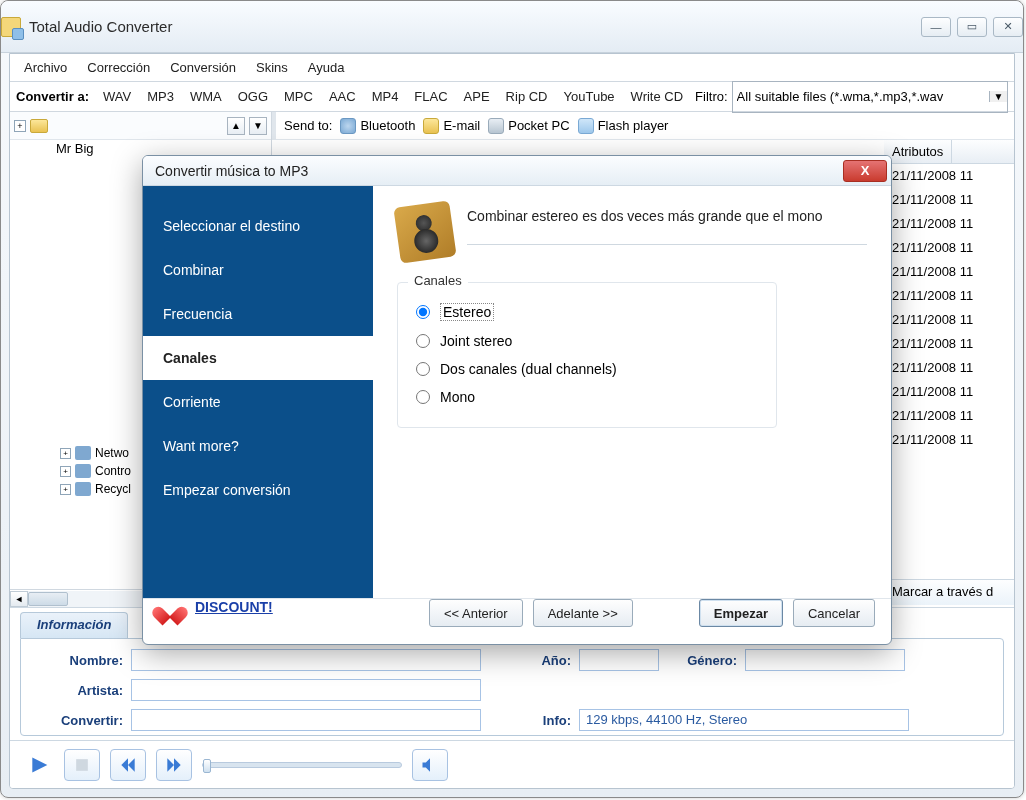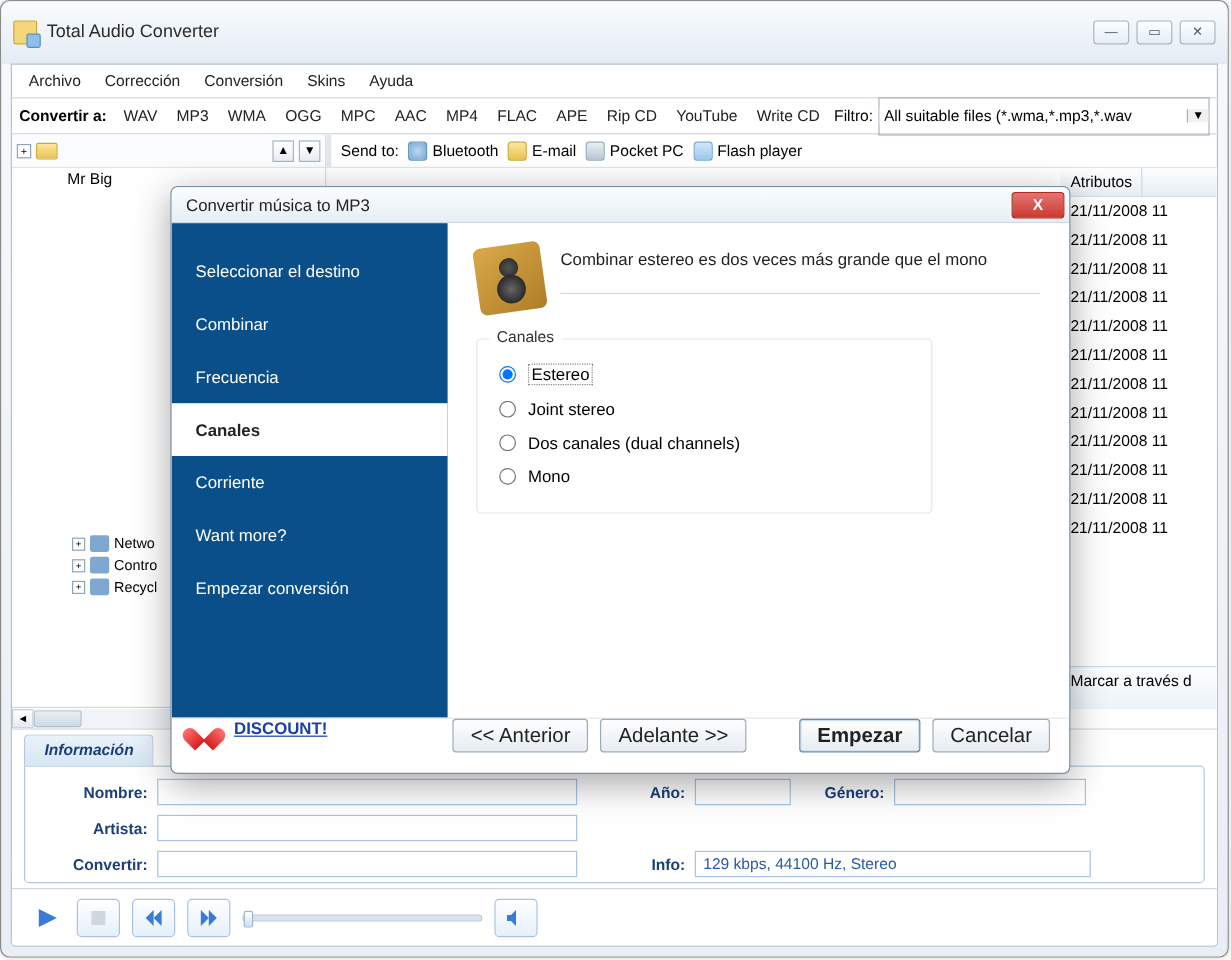--- a/index.html
+++ b/index.html
@@ -1,21 +1,21 @@
 <!DOCTYPE html>
 <html><head>
 <meta charset="utf-8">
 <style>
 * { margin: 0; padding: 0; box-sizing: border-box; font-family: "Segoe UI", Tahoma, sans-serif; }
 body { background: #fff; width: 1026px; height: 800px; overflow: hidden; position: relative; }
 
 
 .mainwin { width: 1024px; height: 798px; border: 1px solid #8a8a8a; border-radius: 8px; background: linear-gradient(#f6f9fc,#e8eef4); box-shadow: 0 0 4px rgba(0,0,0,.2); display: flex; flex-direction: column; }
 
-.titlebar { height: 52px; display: flex; align-items: center; padding: 0 10px; background: linear-gradient(#f9fcff,#e4ecf4); border-bottom: 1px solid #c7d2dc; border-radius: 8px 8px 0 0; }
+.titlebar { height: 52px; display: flex; align-items: center; padding: 0 0; background: linear-gradient(#f9fcff,#e4ecf4); border-bottom: 1px solid #c7d2dc; border-radius: 8px 8px 0 0; }
 .titlebar .appicon { width: 20px; height: 20px; background: #f4d77a; border: 1px solid #c9a93a; border-radius: 2px; margin-right: 8px; position: relative; }
 .titlebar .appicon::after { content:""; position:absolute; right:-4px; bottom:-4px; width:10px; height:10px; background:#8fbfe8; border:1px solid #5a8fc0; border-radius:2px; }
 .titlebar .title { font-size: 15px; color: #2b2b2b; flex: 1; }
 .winbtns { display: flex; gap: 6px; }
 .winbtn { width: 30px; height: 20px; border: 1px solid #a9b8c5; border-radius: 3px; background: linear-gradient(#fdfeff,#e6edf3); display:flex; align-items:center; justify-content:center; font-size:11px; color:#4a5a68; cursor:default; }
 .content-frame { flex:1; margin:0 8px 8px 8px; background:#fff; border:1px solid #b7c4d0; border-radius:0 0 4px 4px; display:flex; flex-direction:column; overflow:hidden; }
 
 .menubar { height: 28px; display:flex; align-items:center; padding:0 6px; gap:4px; border-bottom:1px solid #d0d8e0; }
 .menubar span { font-size:13px; color:#222; padding:4px 8px; }
 
@@ -51,21 +51,21 @@
 .ic-bt { background:radial-gradient(circle,#bcd6ef,#7aa9d4); border:1px solid #6b98c2; }
 .ic-em { background:linear-gradient(#fce79a,#e9c252); border:1px solid #c9a93a; }
 .ic-pp { background:linear-gradient(#e8eef4,#b8c6d2); border:1px solid #9aabba; }
 .ic-fp { background:linear-gradient(#cfe6f9,#9ec8ec); border:1px solid #7aa9d4; }
 
 .filelist { flex:1; position:relative; background:#fff; overflow:hidden; }
 .filelist .colheaders { position:absolute; right:0; top:0; height:24px; background:linear-gradient(#fdfeff,#e8eef4); border-bottom:1px solid #cdd8e2; display:flex; width:130px; }
 .filelist .colheaders span { padding:4px 8px; font-size:13px; border-right:1px solid #cdd8e2; }
 .filelist .rows { position:absolute; right:0; top:24px; width:130px; }
 .filelist .row { height:24px; padding:4px 8px; font-size:13px; border-bottom:1px dotted transparent; }
-.marcar { position:absolute; right:0; bottom:16px; height:36px; width:130px; background:linear-gradient(#fdfeff,#ebf3fa); border-top:1px solid #cdd8e2; padding:4px 8px; font-size:13px; overflow:hidden; white-space:nowrap; }
+.marcar { position:absolute; right:0; bottom:2px; height:26px; width:130px; background:linear-gradient(#fdfeff,#ebf3fa); border-top:1px solid #cdd8e2; padding:4px 8px; font-size:13px; overflow:hidden; white-space:nowrap; }
 
 .infopanel { border-top:1px solid #cdd8e2; background:#fff; padding:4px 10px 4px 10px; }
 .infotabs { height:26px; display:flex; }
 .infotab { padding:4px 16px; background:linear-gradient(#eaf2fa,#d6e6f4); border:1px solid #b6c9da; border-bottom:none; border-radius:4px 4px 0 0; font-size:13px; font-style:italic; color:#1a3f7a; font-weight:bold; }
 .infobody { border:1px solid #b6c9da; background:#fff; padding:10px 12px 4px 12px; display:flex; gap:40px; border-radius:0 4px 4px 4px; }
 .infocol { display:flex; flex-direction:column; gap:8px; }
 .infoline { display:flex; align-items:center; gap:8px; }
 .infoline .lab { width:90px; text-align:right; font-size:13px; color:#1a3f7a; font-weight:bold; }
 .infoline .val { height:22px; border:1px solid #a7c3e5; background:#fff; padding:2px 6px; font-size:13px; color:#2a5aa0; min-width:260px; }
 .infoline .val.sm { min-width:80px; }
@@ -98,22 +98,22 @@
 .ropt { display:flex; align-items:center; gap:10px; padding:6px 0; font-size:14px; }
 .ropt input[type=radio]{ width:14px; height:14px; }
 .ropt .rlab.sel { border:1px dotted #888; padding:0 2px; }
 .dlgfoot { height:46px; border-top:1px solid #e0e6ec; display:flex; align-items:flex-start; padding:0 16px; gap:10px; }
 .heart { width:22px; height:20px; position:relative; }
 .heart::before,.heart::after { content:""; position:absolute; width:12px; height:18px; background:linear-gradient(#ff7070,#d41f1f); border-radius:10px 10px 0 0; top:0; }
 .heart::before { left:0; transform:rotate(-45deg); transform-origin:100% 100%; }
 .heart::after { left:10px; transform:rotate(45deg); transform-origin:0 100%; }
 .disc { color:#1a3fa8; font-weight:bold; text-decoration:underline; font-size:14px; margin-left:4px; }
 .dlgfoot .spacer { flex:1; }
-.dbtn { height:28px; padding:0 14px; border:1px solid #9aabba; border-radius:3px; background:linear-gradient(#fefefe,#e6ecf2); font-size:17px; color:#222; }
-.dbtn.primary { font-weight:bold; border-color:#6b88a4; box-shadow:0 0 0 1px #cfe0ef inset; }
+.dbtn { height:28px; padding:0 14px; border:1px solid #9aabba; border-radius:3px; background:linear-gradient(#fefefe,#e6ecf2); font-size:13px; color:#222; }
+.dbtn.primary { font-weight:bold; border-color:#6b88a4; box-shadow:0 0 0 1px #cfe0ef inset;margin-left:22px; }
 
 </style>
 </head>
 <body>
 
 <div class="mainwin">
   <div class="titlebar">
     <div class="appicon"></div>
     <div class="title">Total Audio Converter</div>
     <div class="winbtns">

